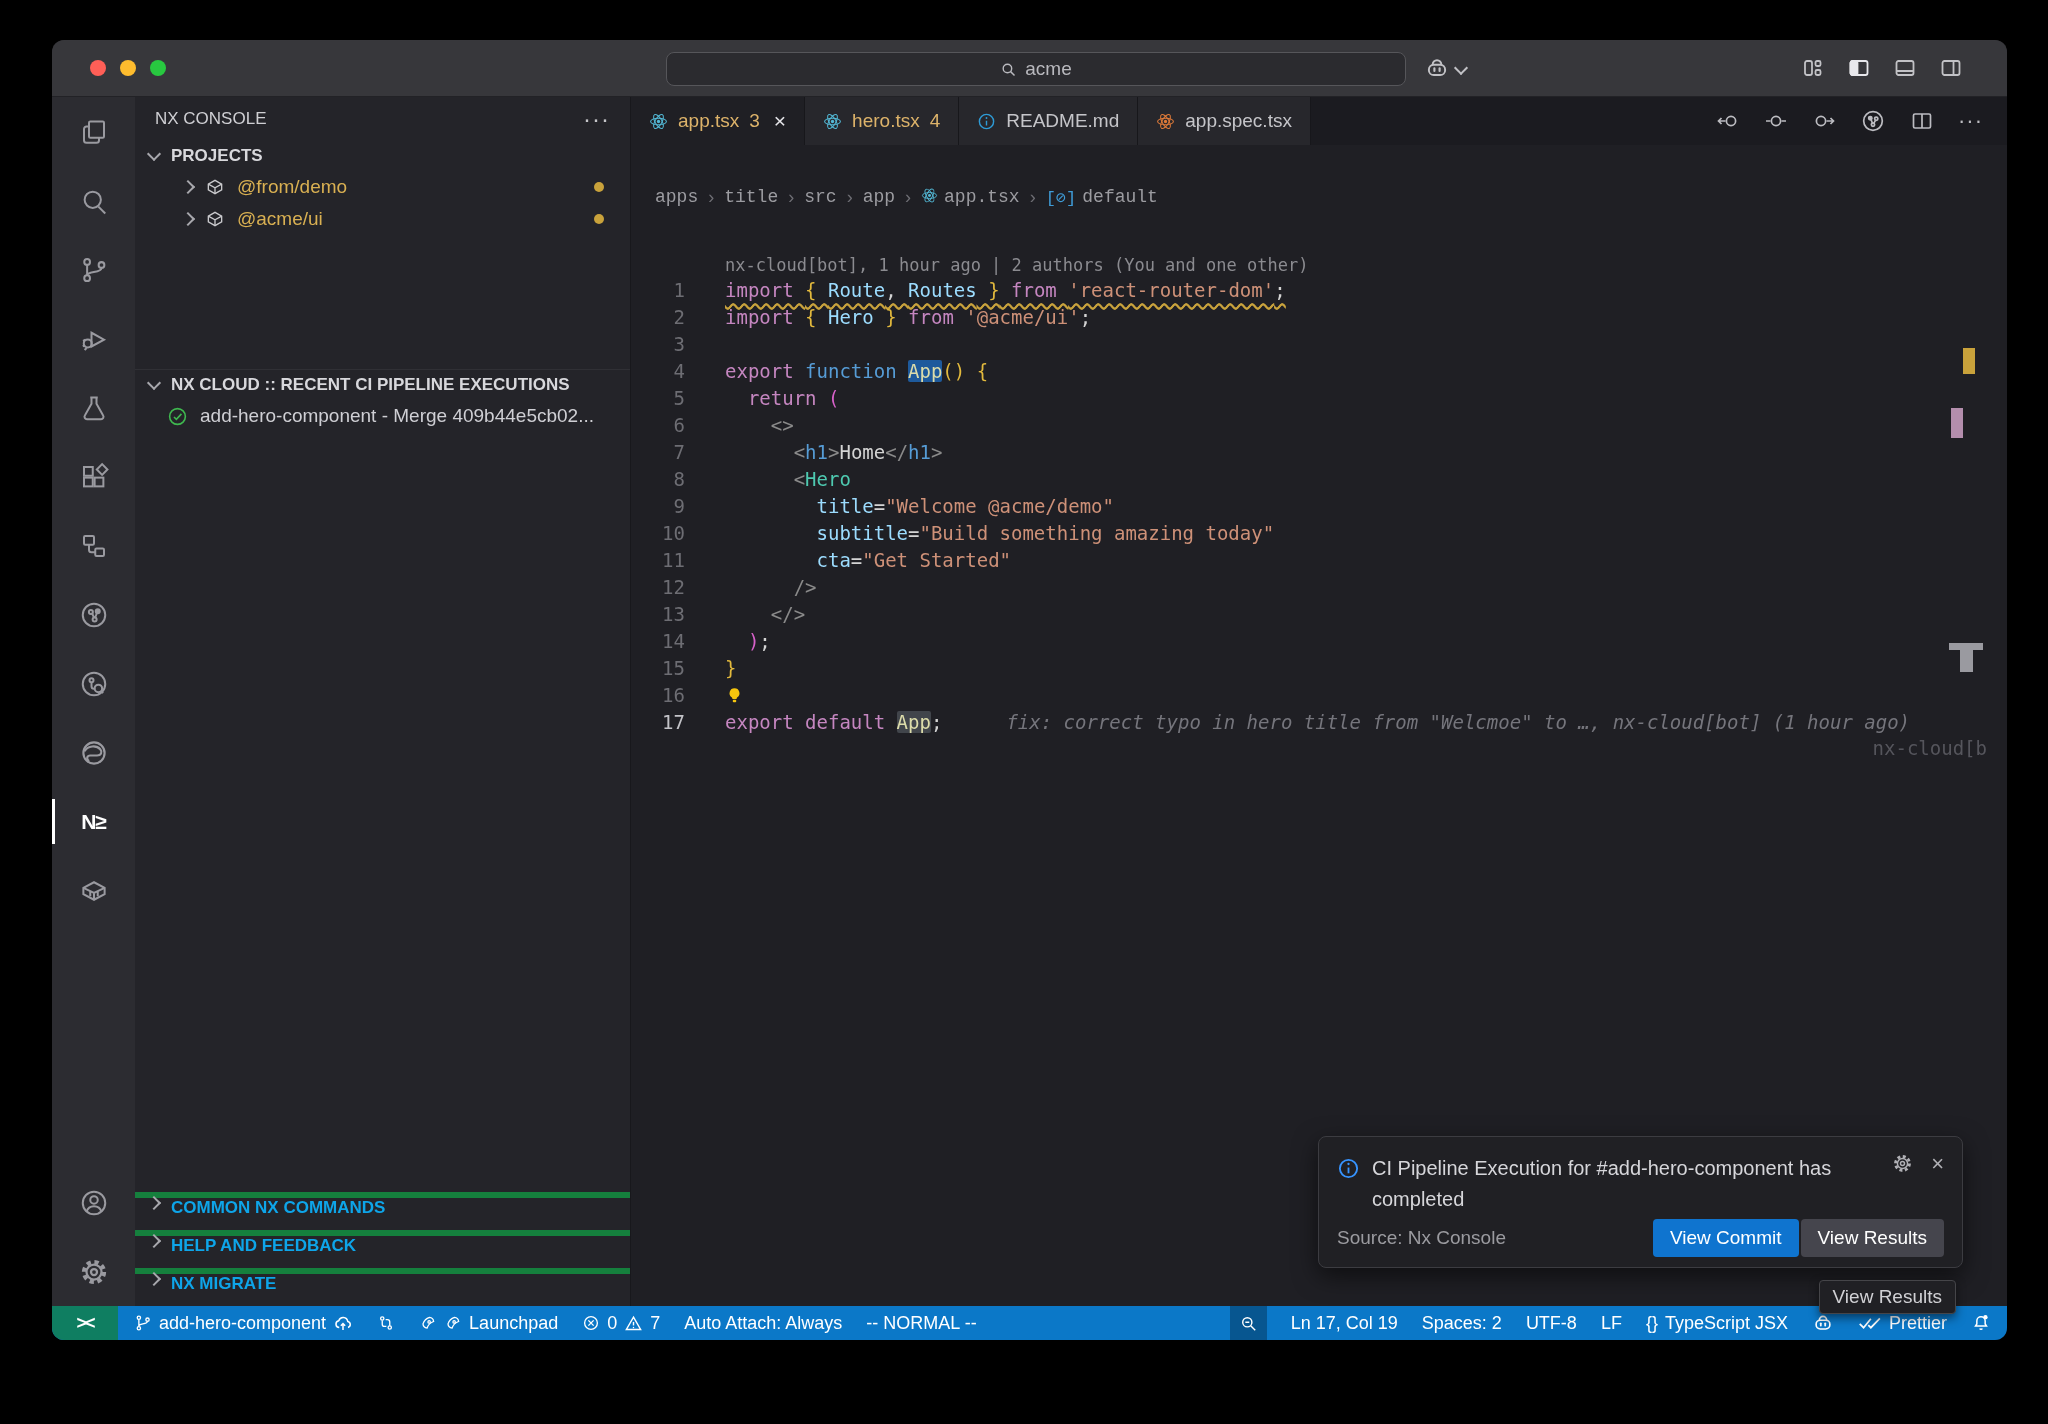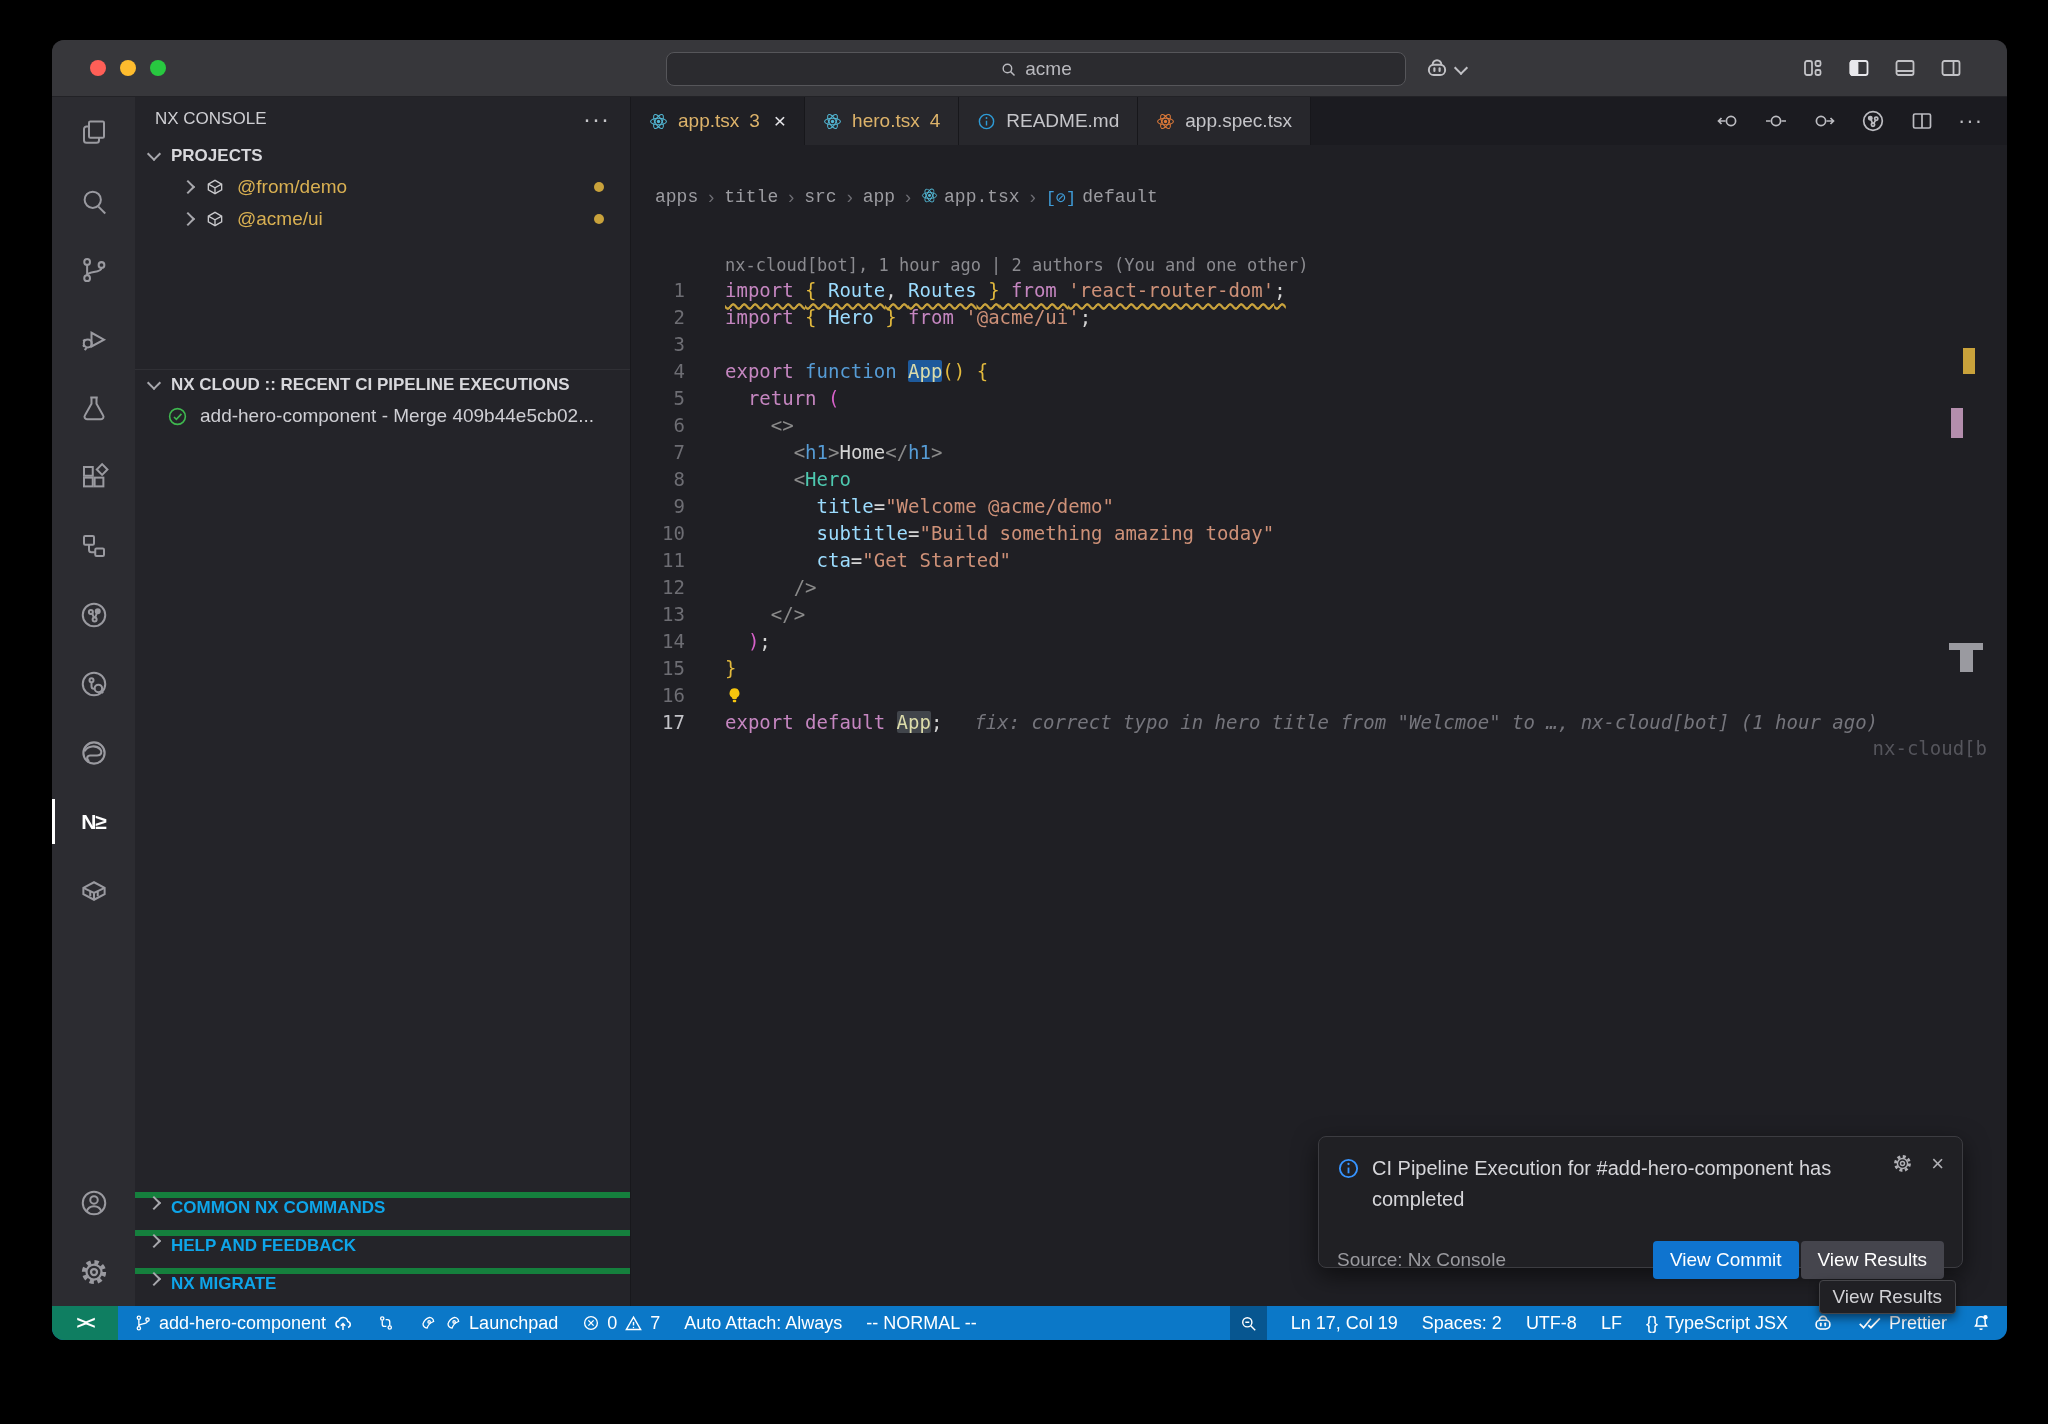--- a/index.html
+++ b/index.html
@@ -82,21 +82,21 @@
   .ln.cur{color:#c3c3c8;}
   .lc{white-space:pre;padding-left:30px;position:relative;}
   .tok.kw{color:#c586c0;} .tok.kb{color:#569cd6;} .tok.fn{color:#dcdcaa;}
   .tok.id{color:#9cdcfe;} .tok.st{color:#ce9178;} .tok.pn{color:#d4d4d4;}
   .tok.an{color:#8a8a8a;} .tok.tg{color:#569cd6;} .tok.cp{color:#4ec9b0;}
   .tok.tx{color:#d4d4d4;} .tok.b1{color:#e2b93d;} .tok.b2{color:#d661c9;}
   .tok.hlb{background:#1e5a9c;border-radius:2px;}
   .tok.hlg{background:#41454b;border-radius:2px;}
   .lc.wavy{text-decoration:underline wavy #c8a23c 1.5px;text-underline-offset:6px;}
   .lc.wavy .tok{text-decoration:inherit;}
-  .blame{color:#75757c;font-style:italic;margin-left:32px;}
+  .blame{color:#75757c;font-style:italic;margin-left:64px;}
   .blame-right{position:absolute;right:20px;top:488px;color:#55555c;
                font-family:"DejaVu Sans Mono",monospace;font-size:19px;}
   .bulb{margin-top:4px;}
 
   
   .ruler-yellow{position:absolute;right:32px;top:99px;width:12px;height:26px;background:#c9a23b;}
   .ruler-purple{position:absolute;right:44px;top:159px;width:12px;height:30px;background:#b48ead;}
   .ruler-t-bar{position:absolute;right:24px;top:394px;width:34px;height:7px;background:#9a9aa0;}
   .ruler-t-stem{position:absolute;right:34px;top:401px;width:13px;height:22px;background:#9a9aa0;}
 
@@ -111,21 +111,21 @@
   .sb-item.boxed{background:rgba(0,0,0,.28);align-self:stretch;padding:0 9px;}
 
   
   .toast{position:absolute;right:44px;top:1096px;width:645px;height:132px;background:#202024;
          border:1px solid #3c3c41;border-radius:8px;box-shadow:0 8px 24px rgba(0,0,0,.55);
          padding:16px 18px;box-sizing:border-box;z-index:4;}
   .toast-row1{display:flex;align-items:flex-start;gap:12px;}
   .toast-msg{width:470px;font-size:20px;line-height:31px;color:#d6d6da;}
   .toast-icons{margin-left:auto;display:flex;gap:18px;color:#b0b0b5;align-items:center;}
   .toast-close{font-size:22px;line-height:20px;}
-  .toast-row2{display:flex;align-items:center;margin-top:26px;}
+  .toast-row2{display:flex;align-items:center;margin-top:4px;}
   .toast-source{color:#9b9ba0;font-size:19px;}
   .toast-btns{margin-left:auto;display:flex;gap:2px;}
   .btn{font-size:19px;padding:8px 17px;border-radius:4px;color:#fff;}
   .btn.primary{background:#0f74cf;}
   .btn.secondary{background:#45454d;}
 
   
   .tooltip{position:absolute;right:51px;top:1240px;background:#202024;border:1px solid #454549;
            border-radius:4px;padding:5px 13px;font-size:19px;color:#d0d0d4;z-index:5;
            box-shadow:0 4px 10px rgba(0,0,0,.5);}

